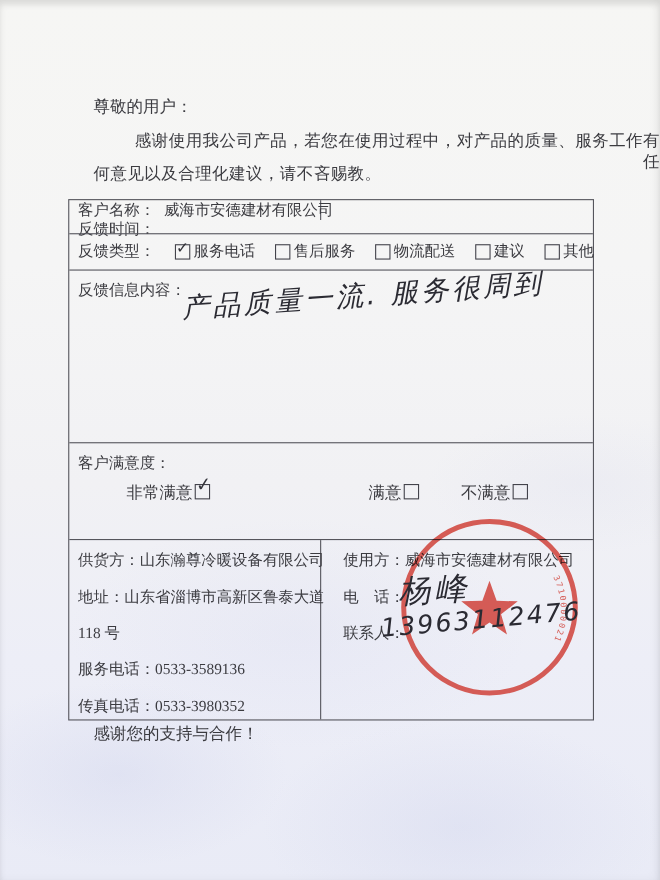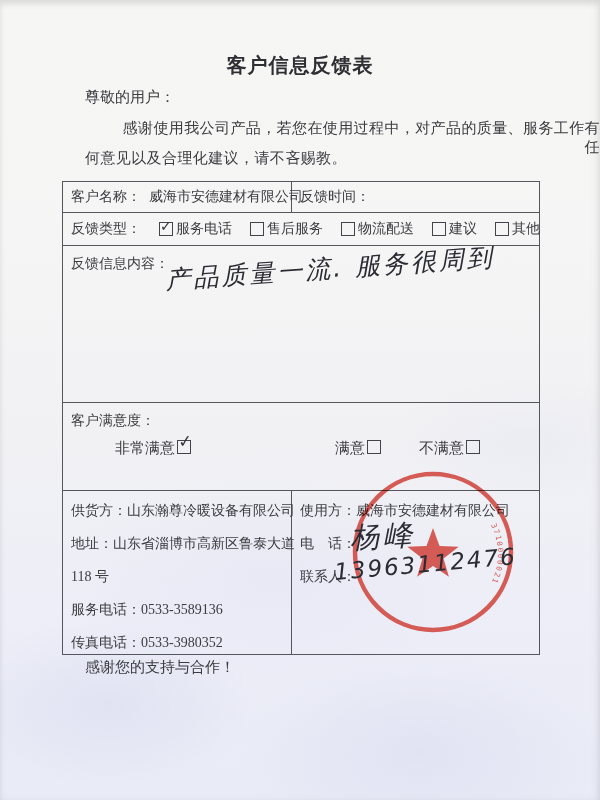--- a/index.html
+++ b/index.html
@@ -17,26 +17,26 @@
     font-family:"DejaVu Sans","Liberation Sans",sans-serif;font-size:20px;font-weight:700;
     letter-spacing:1px;color:#2e2e33;z-index:2;}
   .greeting{position:absolute;top:88px;left:85px;margin:0;font-size:15px;z-index:2;}
   .intro1{position:absolute;top:119px;left:115px;margin:0;font-size:15px;letter-spacing:.4px;z-index:2;text-align:right;}
   .intro2{position:absolute;top:149px;left:85px;margin:0;font-size:15px;letter-spacing:.4px;z-index:2;}
   .closing{position:absolute;top:658px;left:85px;margin:0;font-size:15px;z-index:2;}
 
   .tbl{position:absolute;top:181px;left:62px;width:476px;border:1px solid #55555c;z-index:2;
     background:transparent;}
   .row{position:relative;border-top:1px solid #55555c;box-sizing:border-box;}
-  .row:first-child{border-top:none;}
+  .row:first-child{border-top:none;flex-direction:column;}
   .r1{height:30px;display:flex;}
   .r2{height:33px;display:flex;align-items:center;padding-left:8px;font-size:14px;}
   .r3{height:157px;}
   .r4{height:88px;}
-  .r5{height:164px;display:flex;}
+  .r5{height:164px;display:flex;gap:12px;}
   .cell-l{width:229px;border-right:1px solid #55555c;box-sizing:border-box;}
   .cell-r{flex:1;position:relative;}
   .r1 .cell-l,.r1 .cell-r{display:flex;align-items:center;padding-left:8px;font-size:14px;}
   .lbl{white-space:nowrap;}
   .val{margin-left:8px;white-space:nowrap;}
 
   .fb-opt{display:inline-flex;align-items:center;margin-left:18px;white-space:nowrap;}
   .cbx{display:inline-block;width:12px;height:12px;border:1px solid #43434b;position:relative;
     margin-right:3px;flex:none;}
   .cbx .tick{display:none;position:absolute;left:0px;top:-4px;font-size:14px;line-height:14px;
@@ -60,21 +60,20 @@
     transform:rotate(-5deg);z-index:3;}
 
   .stamp{position:absolute;left:56px;top:-24px;width:170px;height:170px;z-index:2;
     opacity:.82;mix-blend-mode:multiply;}
 </style>
 </head>
 <body>
 
 <div class="paper">
 
-  <h1 class="title">客户信息反馈表</h1>
   <p class="greeting">尊敬的用户：</p>
   <p class="intro1">感谢使用我公司产品，若您在使用过程中，对产品的质量、服务工作有任</p>
   <p class="intro2">何意见以及合理化建议，请不吝赐教。</p>
 
   <div class="tbl">
 
     <div class="row r1">
       <div class="cell-l">
         <span class="lbl">客户名称：</span>
         <span class="val">威海市安德建材有限公司</span>

